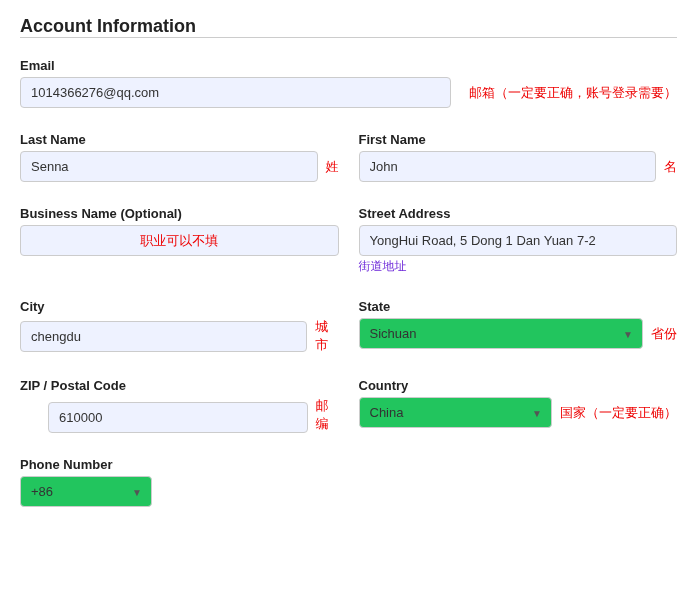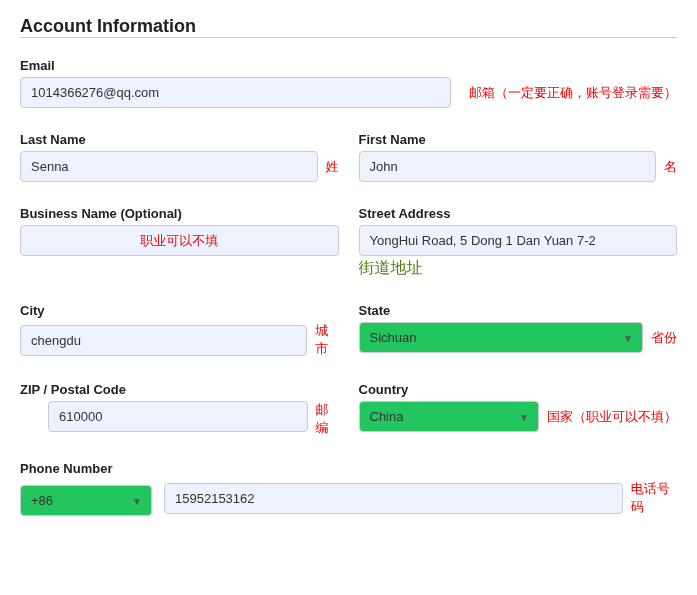--- a/index.html
+++ b/index.html
@@ -87,22 +87,22 @@
       align-items: flex-end;
     }
     .phone-code-group {
       width: 132px;
     }
     .phone-number-group {
       flex: 1;
     }
     .street-annotation {
       display: block;
-      color: #4d7c0f;
-      font-size: 16px;
+      color: #6d28d9;
+      font-size: 12px;
       margin-top: 2px;
     }
   </style>
 </head>
 <body>
 
 <div class="page-title">Account Information</div>
 <hr>
 
 <div class="field-group">
@@ -161,46 +161,42 @@
         </select>
       </div>
       <span class="annotation">省份</span>
     </div>
   </div>
 </div>
 
 <div class="row-2col">
   <div class="field-group">
     <label class="field-label">ZIP / Postal Code</label>
-    <div style="display:flex; align-items:flex-start;padding-left:28px;">
+    <div style="display:flex; align-items:flex-end;padding-left:28px;">
       <input class="field-input" type="text" value="610000" style="">
       <span class="annotation">邮编</span>
     </div>
   </div>
   <div class="field-group">
     <label class="field-label">Country</label>
     <div style="display:flex; align-items:center;">
       <div class="select-wrapper" style="flex:1;">
         <select>
           <option>China</option>
         </select>
       </div>
-      <span class="annotation">国家（职业可以不填）</span>
+      <span class="annotation">国家（一定要正确）</span>
     </div>
   </div>
 </div>
 
 <div class="field-group">
   <label class="field-label">Phone Number</label>
   <div class="phone-row">
     <div class="phone-code-group">
       <div class="select-wrapper">
         <select>
           <option>+86</option>
         </select>
       </div>
     </div>
-    <div class="phone-number-group" style="display:flex; align-items:center;">
-      <input class="field-input" type="text" value="15952153162" style="">
-      <span class="annotation">电话号码</span>
-    </div>
   </div>
 </div>
 
 </body></html>

